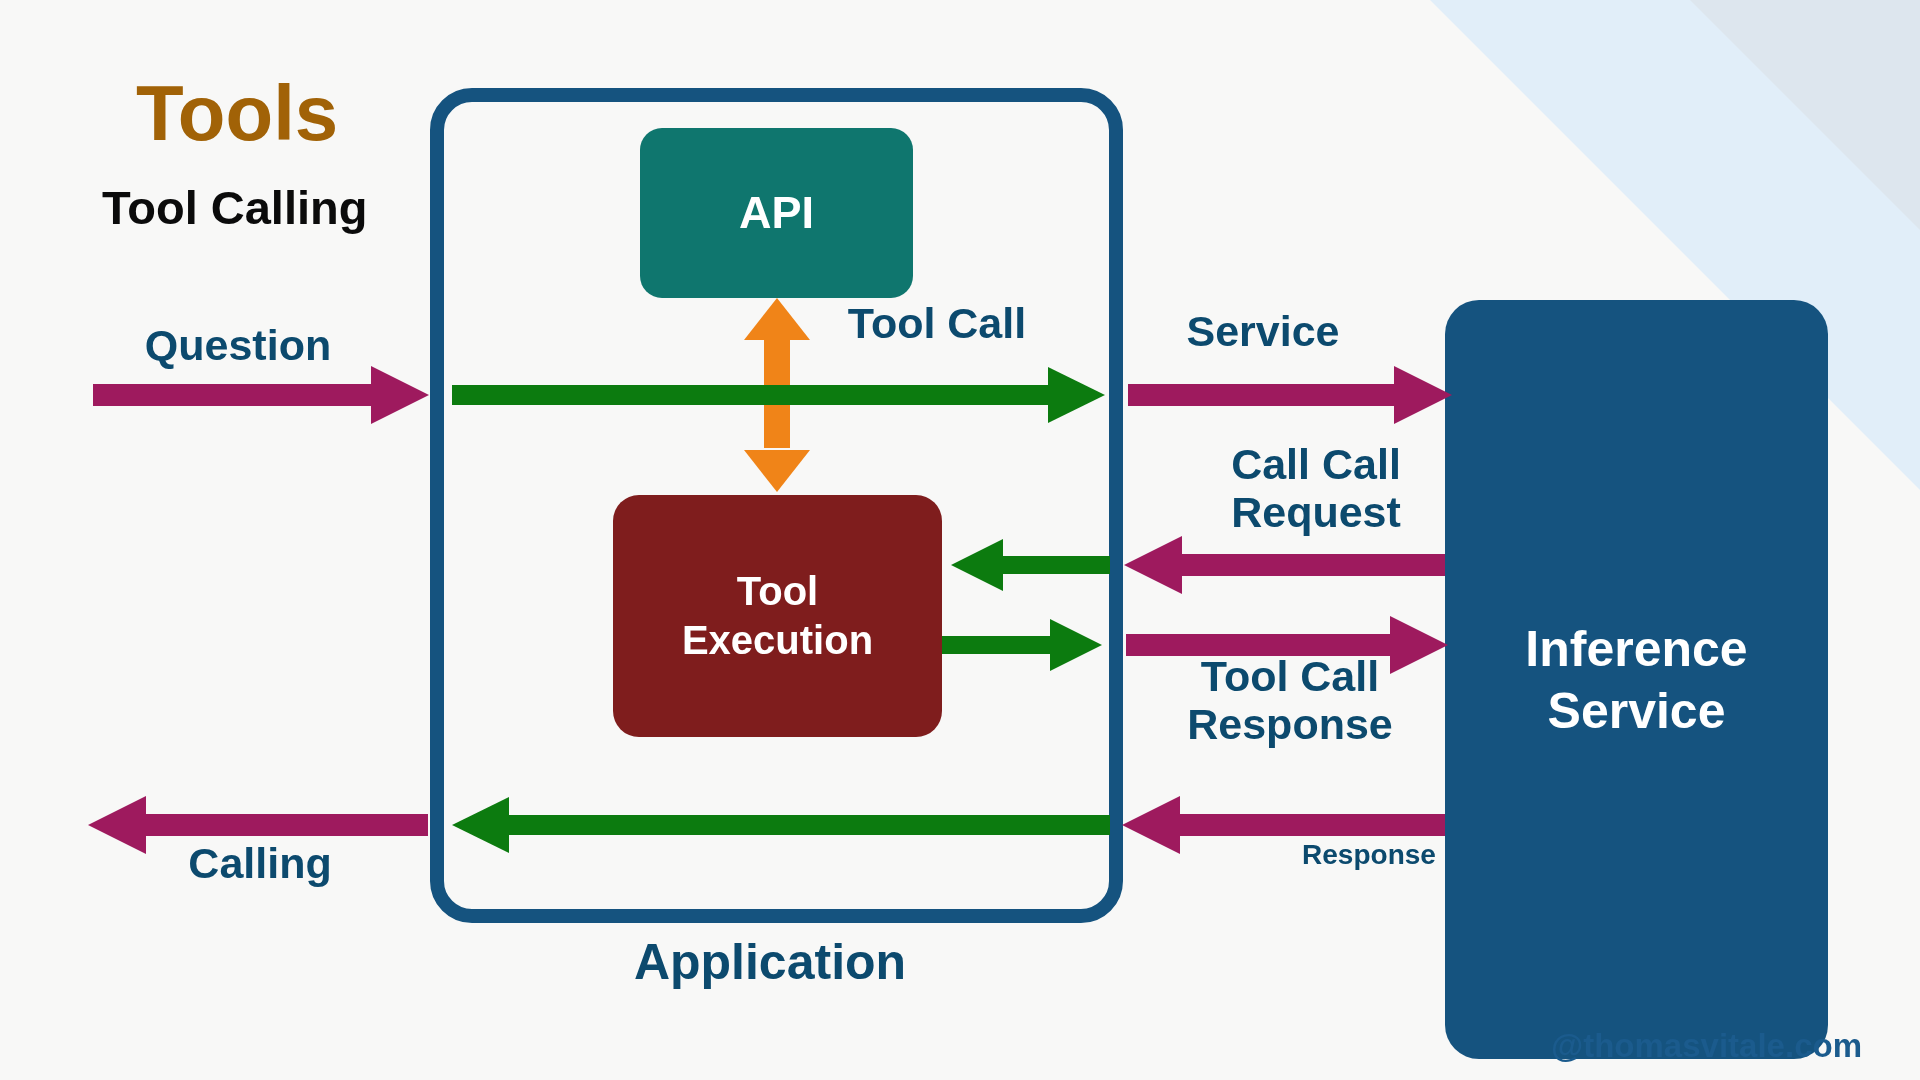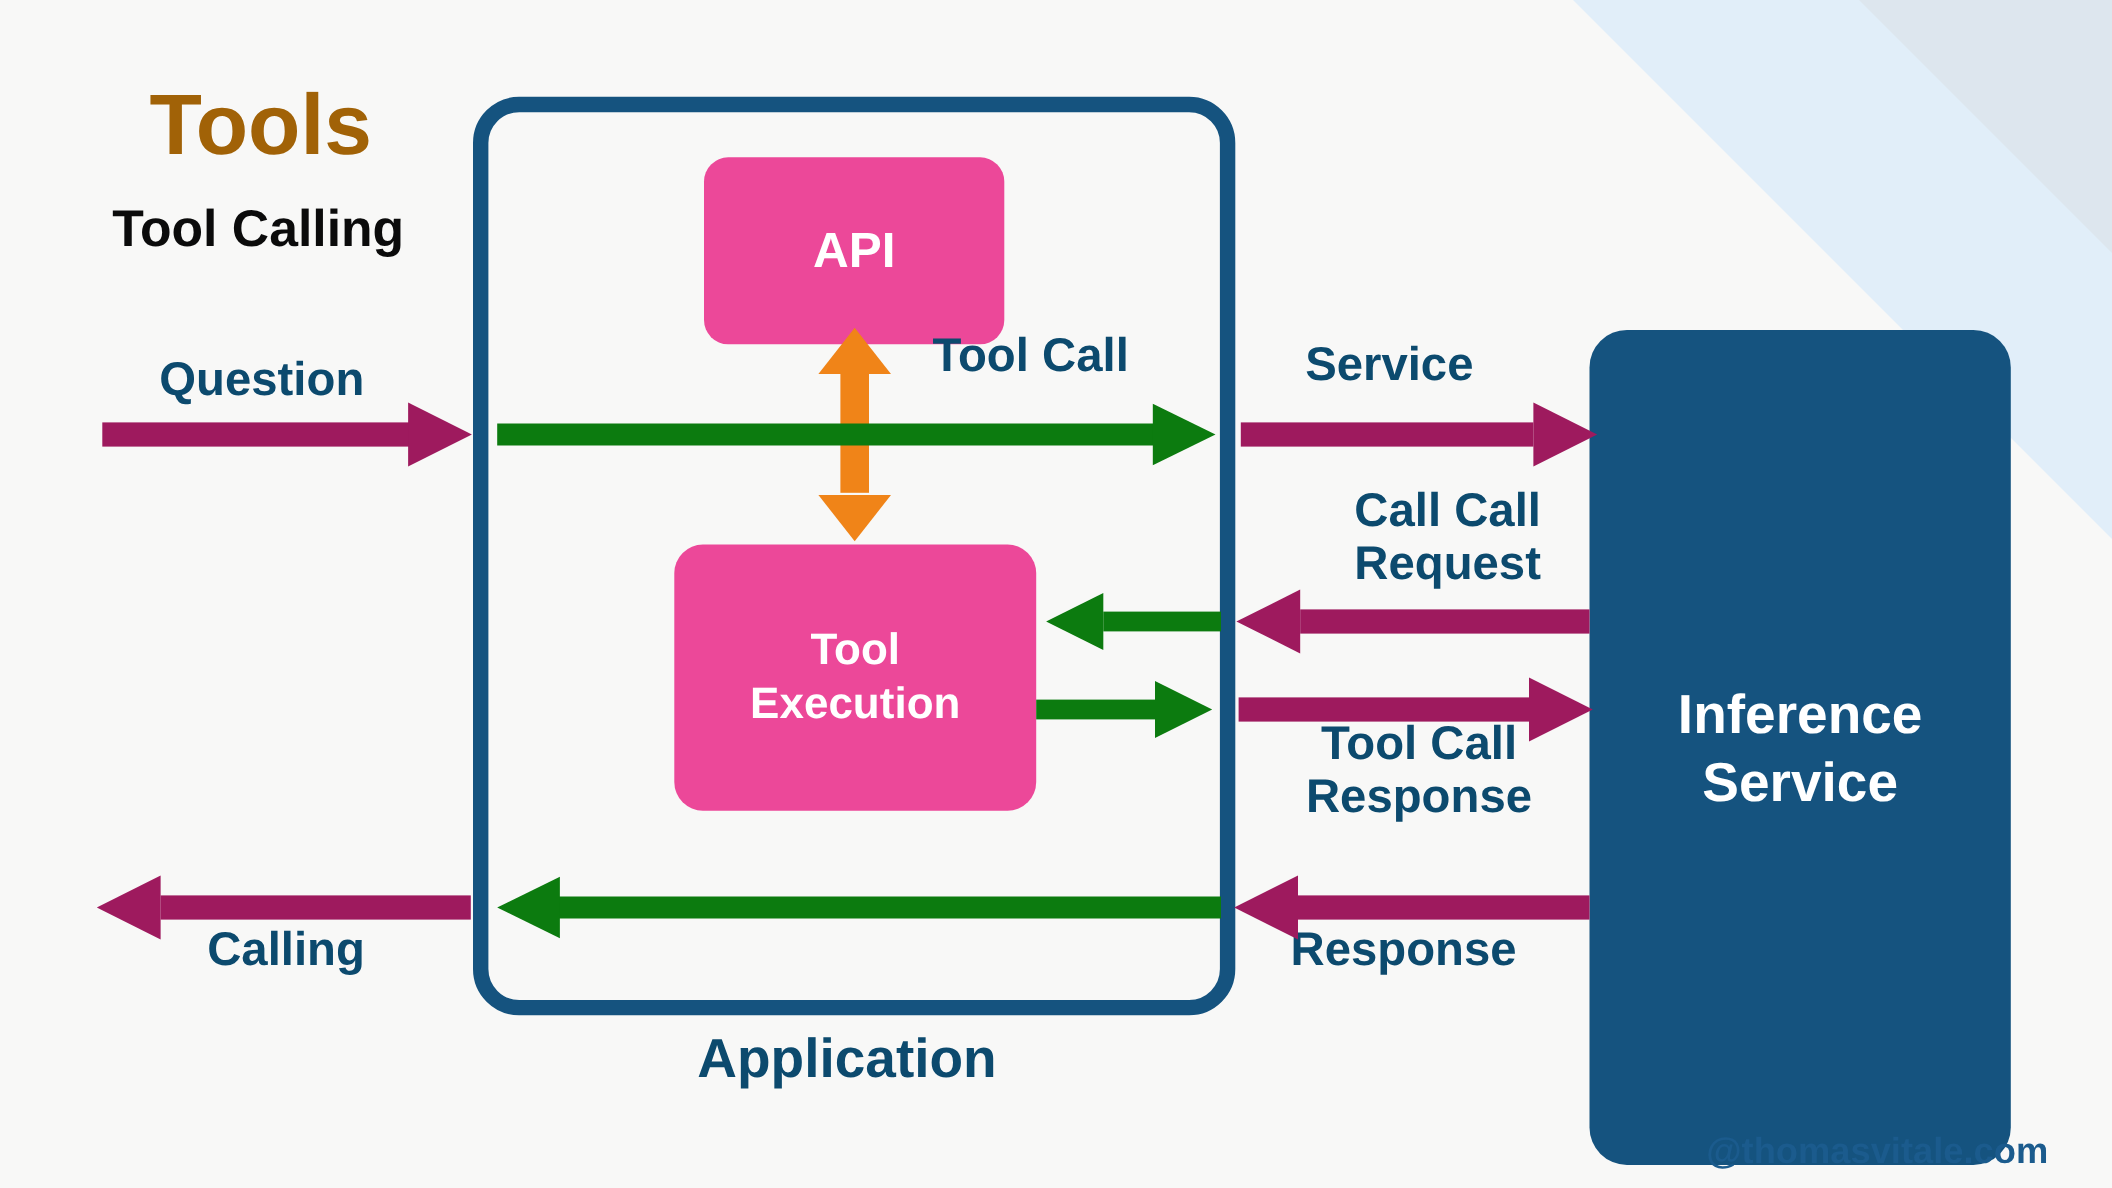--- a/index.html
+++ b/index.html
@@ -39,24 +39,24 @@
 
 <div class="band" id="band-a" style="background: rgb(225, 238, 249);"></div>
 <div class="band" id="band-b" style="background: rgb(221, 230, 238);"></div>
 
 <div class="abs" id="page-title" style="color: #a16207; margin-left: 36px;">Tools</div>
 <div class="abs" id="page-subtitle">Tool Calling</div>
 
 <div class="abs" id="application-box" style="border-color: rgb(21, 83, 127);"></div>
 <div class="abs lbl" id="application-label" style="left:470px;top:935px;width:600px;font-size:50px;">Application</div>
 
-<div class="abs node" id="api-box" style="background: #ec4899; margin-top: 15px;">
+<div class="abs node" id="api-box" style="background: #0f766e;">
     <span>API</span>
   </div>
-<div class="abs node" id="tool-execution-box" style="background: #ec4899;">
+<div class="abs node" id="tool-execution-box" style="background: #7f1d1d;">
     <span>Tool Execution</span>
   </div>
 <div class="abs node" id="inference-service-box" style="background: rgb(21, 83, 127);">
     <span>Inference Service</span>
   </div>
 
 <div class="shaft orange-fill" style="left: 764px; top: 332px; width: 26px; height: 116px; background: rgb(240, 132, 24);"></div>
 <div class="head" style="left: 744px; top: 298px; border-left: 33px solid transparent; border-right: 33px solid transparent; border-bottom: 42px solid rgb(240, 132, 24);"></div>
 <div class="head" style="left: 744px; top: 450px; border-left: 33px solid transparent; border-right: 33px solid transparent; border-top: 42px solid rgb(240, 132, 24);"></div>
 
@@ -84,17 +84,17 @@
 <div class="shaft magenta-fill" style="left: 1126px; top: 634px; width: 264px; height: 22px; background: rgb(158, 26, 94);"></div>
 <div class="head" style="left: 1390px; top: 616px; border-top: 29px solid transparent; border-bottom: 29px solid transparent; border-left: 58px solid rgb(158, 26, 94);"></div>
 
 <div class="shaft green-fill" style="left: 508px; top: 815px; width: 602px; height: 20px; background: rgb(12, 123, 15);"></div>
 <div class="head" style="left: 452px; top: 797px; border-top: 28px solid transparent; border-bottom: 28px solid transparent; border-right: 57px solid rgb(12, 123, 15);"></div>
 
 <div class="abs lbl" style="left:115px;top:840px;width:290px;font-size:43px;">Calling</div>
 <div class="shaft magenta-fill" style="left: 146px; top: 814px; width: 282px; height: 22px; background: rgb(158, 26, 94);"></div>
 <div class="head" style="left: 88px; top: 796px; border-top: 29px solid transparent; border-bottom: 29px solid transparent; border-right: 58px solid rgb(158, 26, 94);"></div>
 
-<div class="abs lbl" style="left:1131px;top:840px;width:290px;font-size:43px;">Response</div>
+<div class="abs lbl" style="left:1224px;top:840px;width:290px;font-size:28px;">Response</div>
 <div class="shaft magenta-fill" style="left: 1180px; top: 814px; width: 265px; height: 22px; background: rgb(158, 26, 94);"></div>
 <div class="head" style="left: 1122px; top: 796px; border-top: 29px solid transparent; border-bottom: 29px solid transparent; border-right: 58px solid rgb(158, 26, 94);"></div>
 
 <div class="abs" id="watermark" style="color: rgb(27, 91, 141);">@thomasvitale.com</div>
 
 </body></html>

